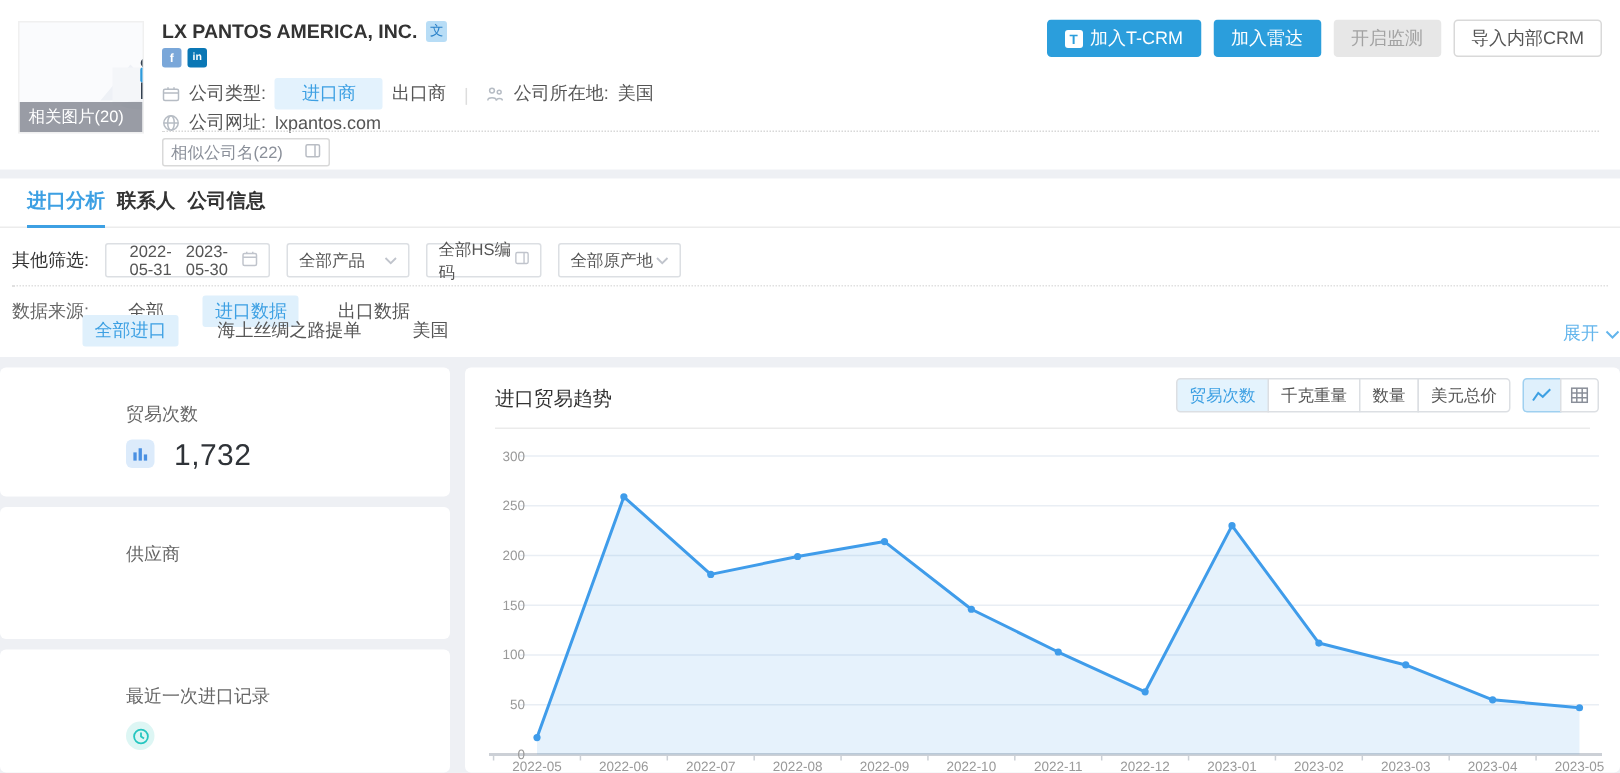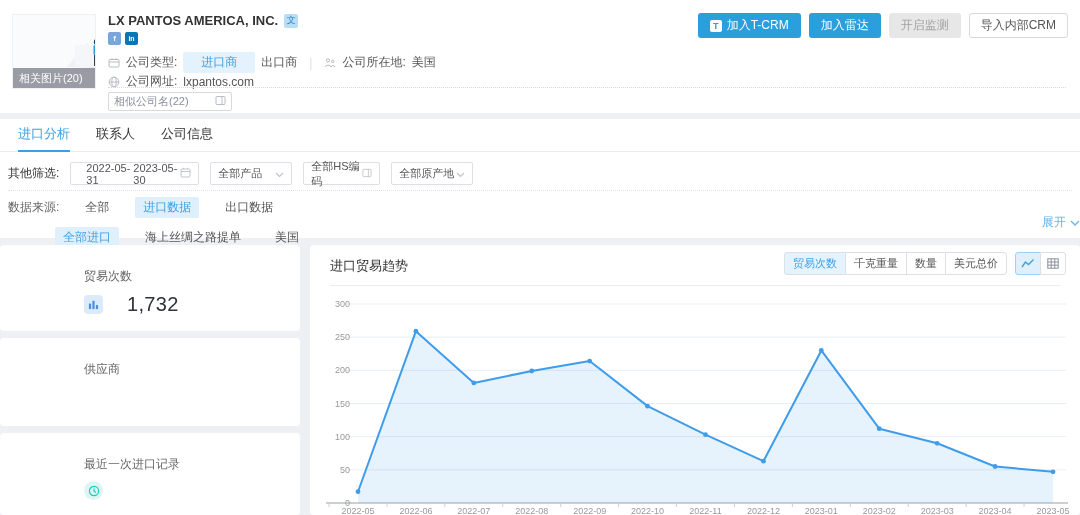--- a/index.html
+++ b/index.html
@@ -18,54 +18,54 @@
   .social-row { left:108px; top:32px; display:flex; gap:4px; }
   .ic-fb { width:13px; height:13px; background:#7aa7d9; font-weight:bold; }
   .ic-li { width:13px; height:13px; background:#0a77b5; font-weight:bold; font-size:7px; }
   .info-row { left:108px; display:flex; align-items:center; gap:6px; color:#555; }
   .row-type { top:52px; }
   .row-web { top:73px;text-align:center; }
   .glyph { display:inline-flex; align-items:center; }
   .chip { background:#e3f2fd; color:#3da0e3; padding:2px 18px; border-radius:2px; font-size:12px; }
   .sep { color:#ddd; padding:0 6px; }
   .dot-divider { left:108px; right:14px; top:87px; border-top:1px dotted #d8d8d8; height:0; }
-  .similar-input { left:108px; top:92px; width:124px; height:19px; border:1px solid #d9d9d9; border-radius:2px; background:#fff; display:flex; align-items:center; justify-content:space-between; padding:0 5px; color:#8a8f99; font-size:11px; }
+  .similar-input { left:108px; top:92px; width:112px; height:19px; border:1px solid #d9d9d9; border-radius:2px; background:#fff; display:flex; align-items:center; justify-content:space-between; padding:0 5px; color:#8a8f99; font-size:11px; }
   .hdr-buttons { right:12px; top:13px; display:flex; gap:8px; }
   .btn { height:25px; padding:0 11px; border-radius:3px; font-size:12px; display:inline-flex; align-items:center; gap:5px; cursor:pointer; border:1px solid transparent; background:#fff; }
   .btn-primary { background:#2b9edc; color:#fff; }
   .btn-disabled { background:#e7e7e7; color:#a2a2a2; }
   .btn-outline { border-color:#d9d9d9; color:#555; }
   .crm-ic { width:12px; height:12px; background:#fff; border-radius:2px; color:#2b9edc; font-size:9px; font-weight:bold; display:inline-flex; align-items:center; justify-content:center; }
 
   
   .tabs-card { left:0; top:119px; width:1080px; height:119px; background:#fff; }
-  .tab-row { position:absolute; left:0; top:0; width:100%; height:33px; border-bottom:1px solid #ececec; padding-left:18px; display:flex; gap:26px; }
+  .tab-row { position:absolute; left:0; top:0; width:100%; height:33px; border-bottom:1px solid #ececec; padding-left:18px; display:flex; gap:8px;font-weight:bold; }
   .tab { height:33px; line-height:30px; font-size:13px; color:#333; cursor:pointer; }
   .tab.active { color:#3da0e3; border-bottom:2px solid #3da0e3; }
   .filter-row { position:absolute; left:8px; top:43px; display:flex; align-items:center; gap:11px; }
   .filter-label { color:#333; }
   .fbox { height:23px; border:1px solid #dcdfe3; border-radius:2px; background:#fff; display:flex; align-items:center; justify-content:space-between; padding:0 7px; color:#555; font-size:11px; }
-  .fbox.dates { width:129px;padding-left:15px; }
+  .fbox.dates { width:110px;padding-left:15px; }
   .fbox.w82 { width:82px; }
   .fbox.w77 { width:77px; }
   .dash-divider { position:absolute; left:8px; right:8px; top:71px; border-top:1px dotted #e0e0e0; }
   .ds-row1 { position:absolute; left:8px; top:78px; display:flex; align-items:center; }
-  .ds-row2 { position:absolute; left:55px; top:108px; display:flex; align-items:center; }
+  .ds-row2 { position:absolute; left:55px; top:91px; display:flex; align-items:center; }
   .ds-label { color:#666; margin-right:18px; }
   .ds-opt { color:#555; padding:2px 8px; margin-right:18px; cursor:pointer; border-radius:2px; }
   .ds-opt.active { background:#dff0fc; color:#3da0e3; }
   .expand-link { position:absolute; right:0; top:95px; color:#63b5ec; display:flex; align-items:center; gap:4px; cursor:pointer; }
 
   
   .stat-card { left:0; width:300px; background:#fff; border-radius:4px; padding:23px 0 0 84px; }
   .stat-1 { top:245px; height:86px; }
   .stat-2 { top:338px; height:88px; }
   .stat-3 { top:433px; height:82px; }
   .stat-label { color:#666; font-size:12px; margin-bottom:8px; }
-  .stat-value-row { display:flex; align-items:center; gap:24px; }
+  .stat-value-row { display:flex; align-items:flex-start; gap:13px; }
   .stat-ic { width:19px; height:19px; border-radius:4px; display:inline-flex; align-items:center; justify-content:center; }
   .ic-bar-bg { background:#dcebfb; }
   .ic-shop-bg { background:#fdf1da; }
   .ic-clock-bg { background:#ddf6f4; border-radius:50%; }
   .stat-value { font-size:20px; color:#2f3338; font-weight:500; letter-spacing:.3px; }
 
   
   .chart-card { left:310px; top:245px; width:770px; height:270px; background:#fff; border-radius:4px; }
   .chart-title { position:absolute; left:20px; top:12px; font-size:13px; color:#333; font-weight:500; }
   .chart-controls { position:absolute; right:14px; top:7px; display:flex; align-items:center; gap:8px; }

